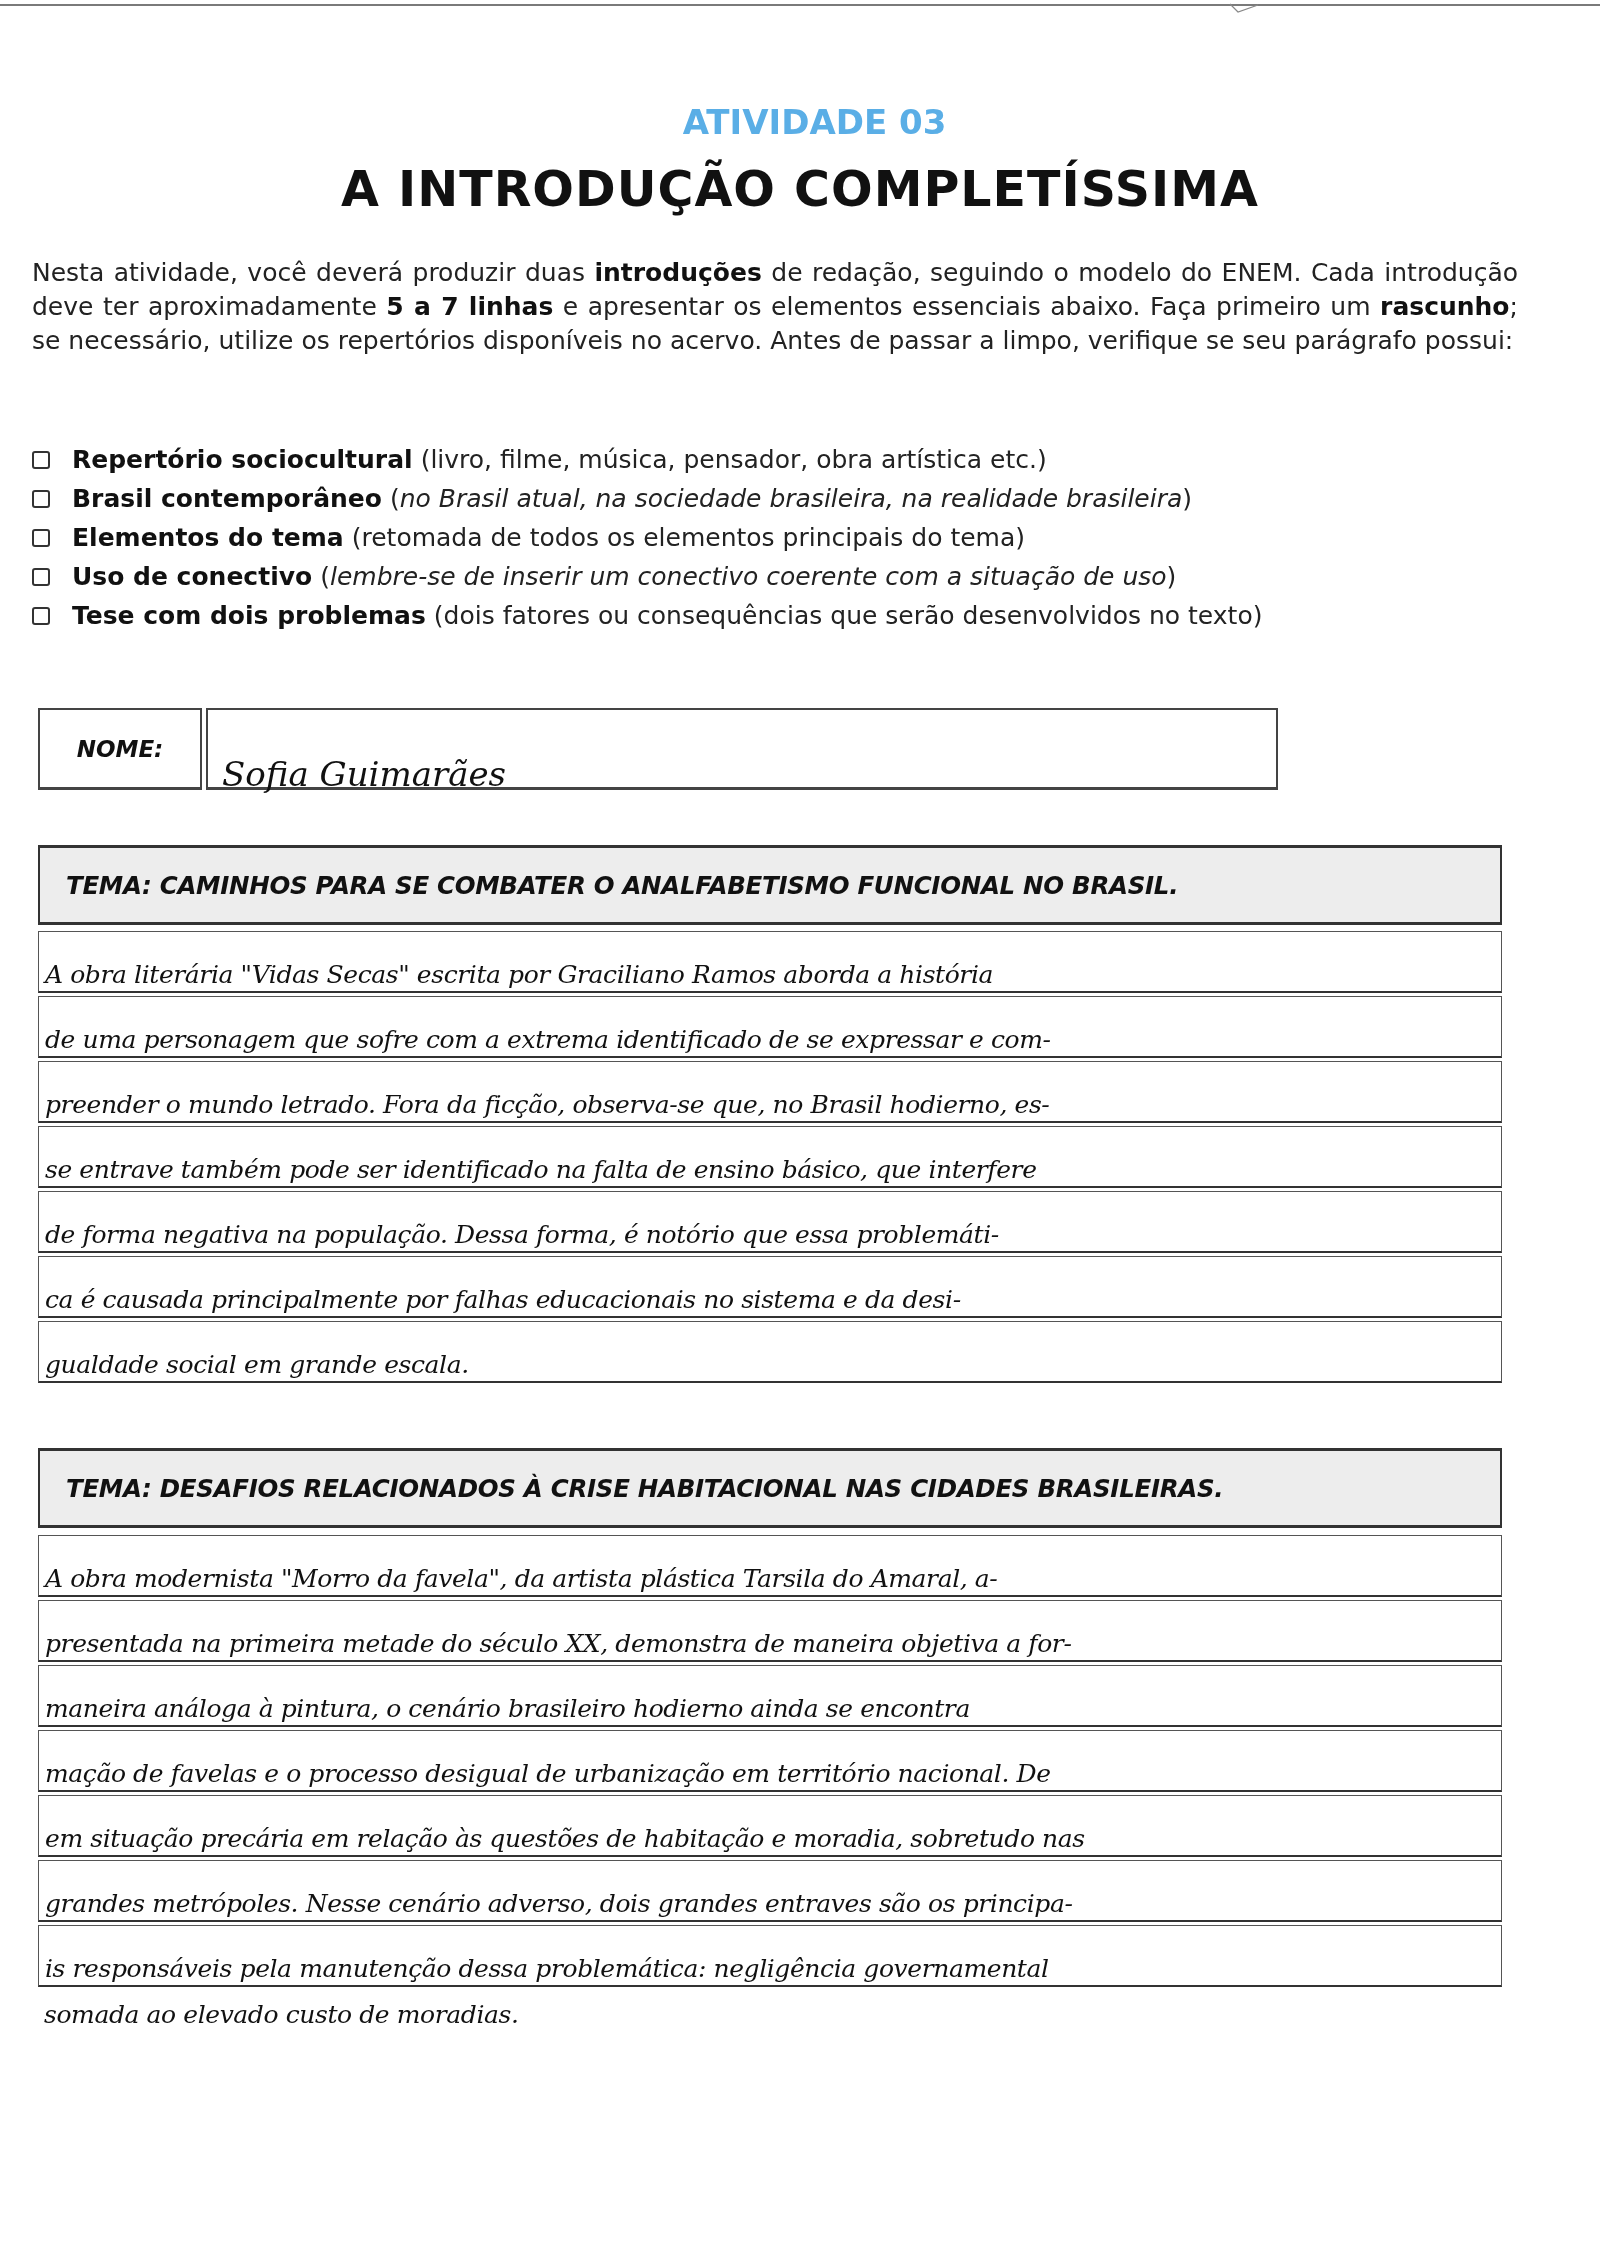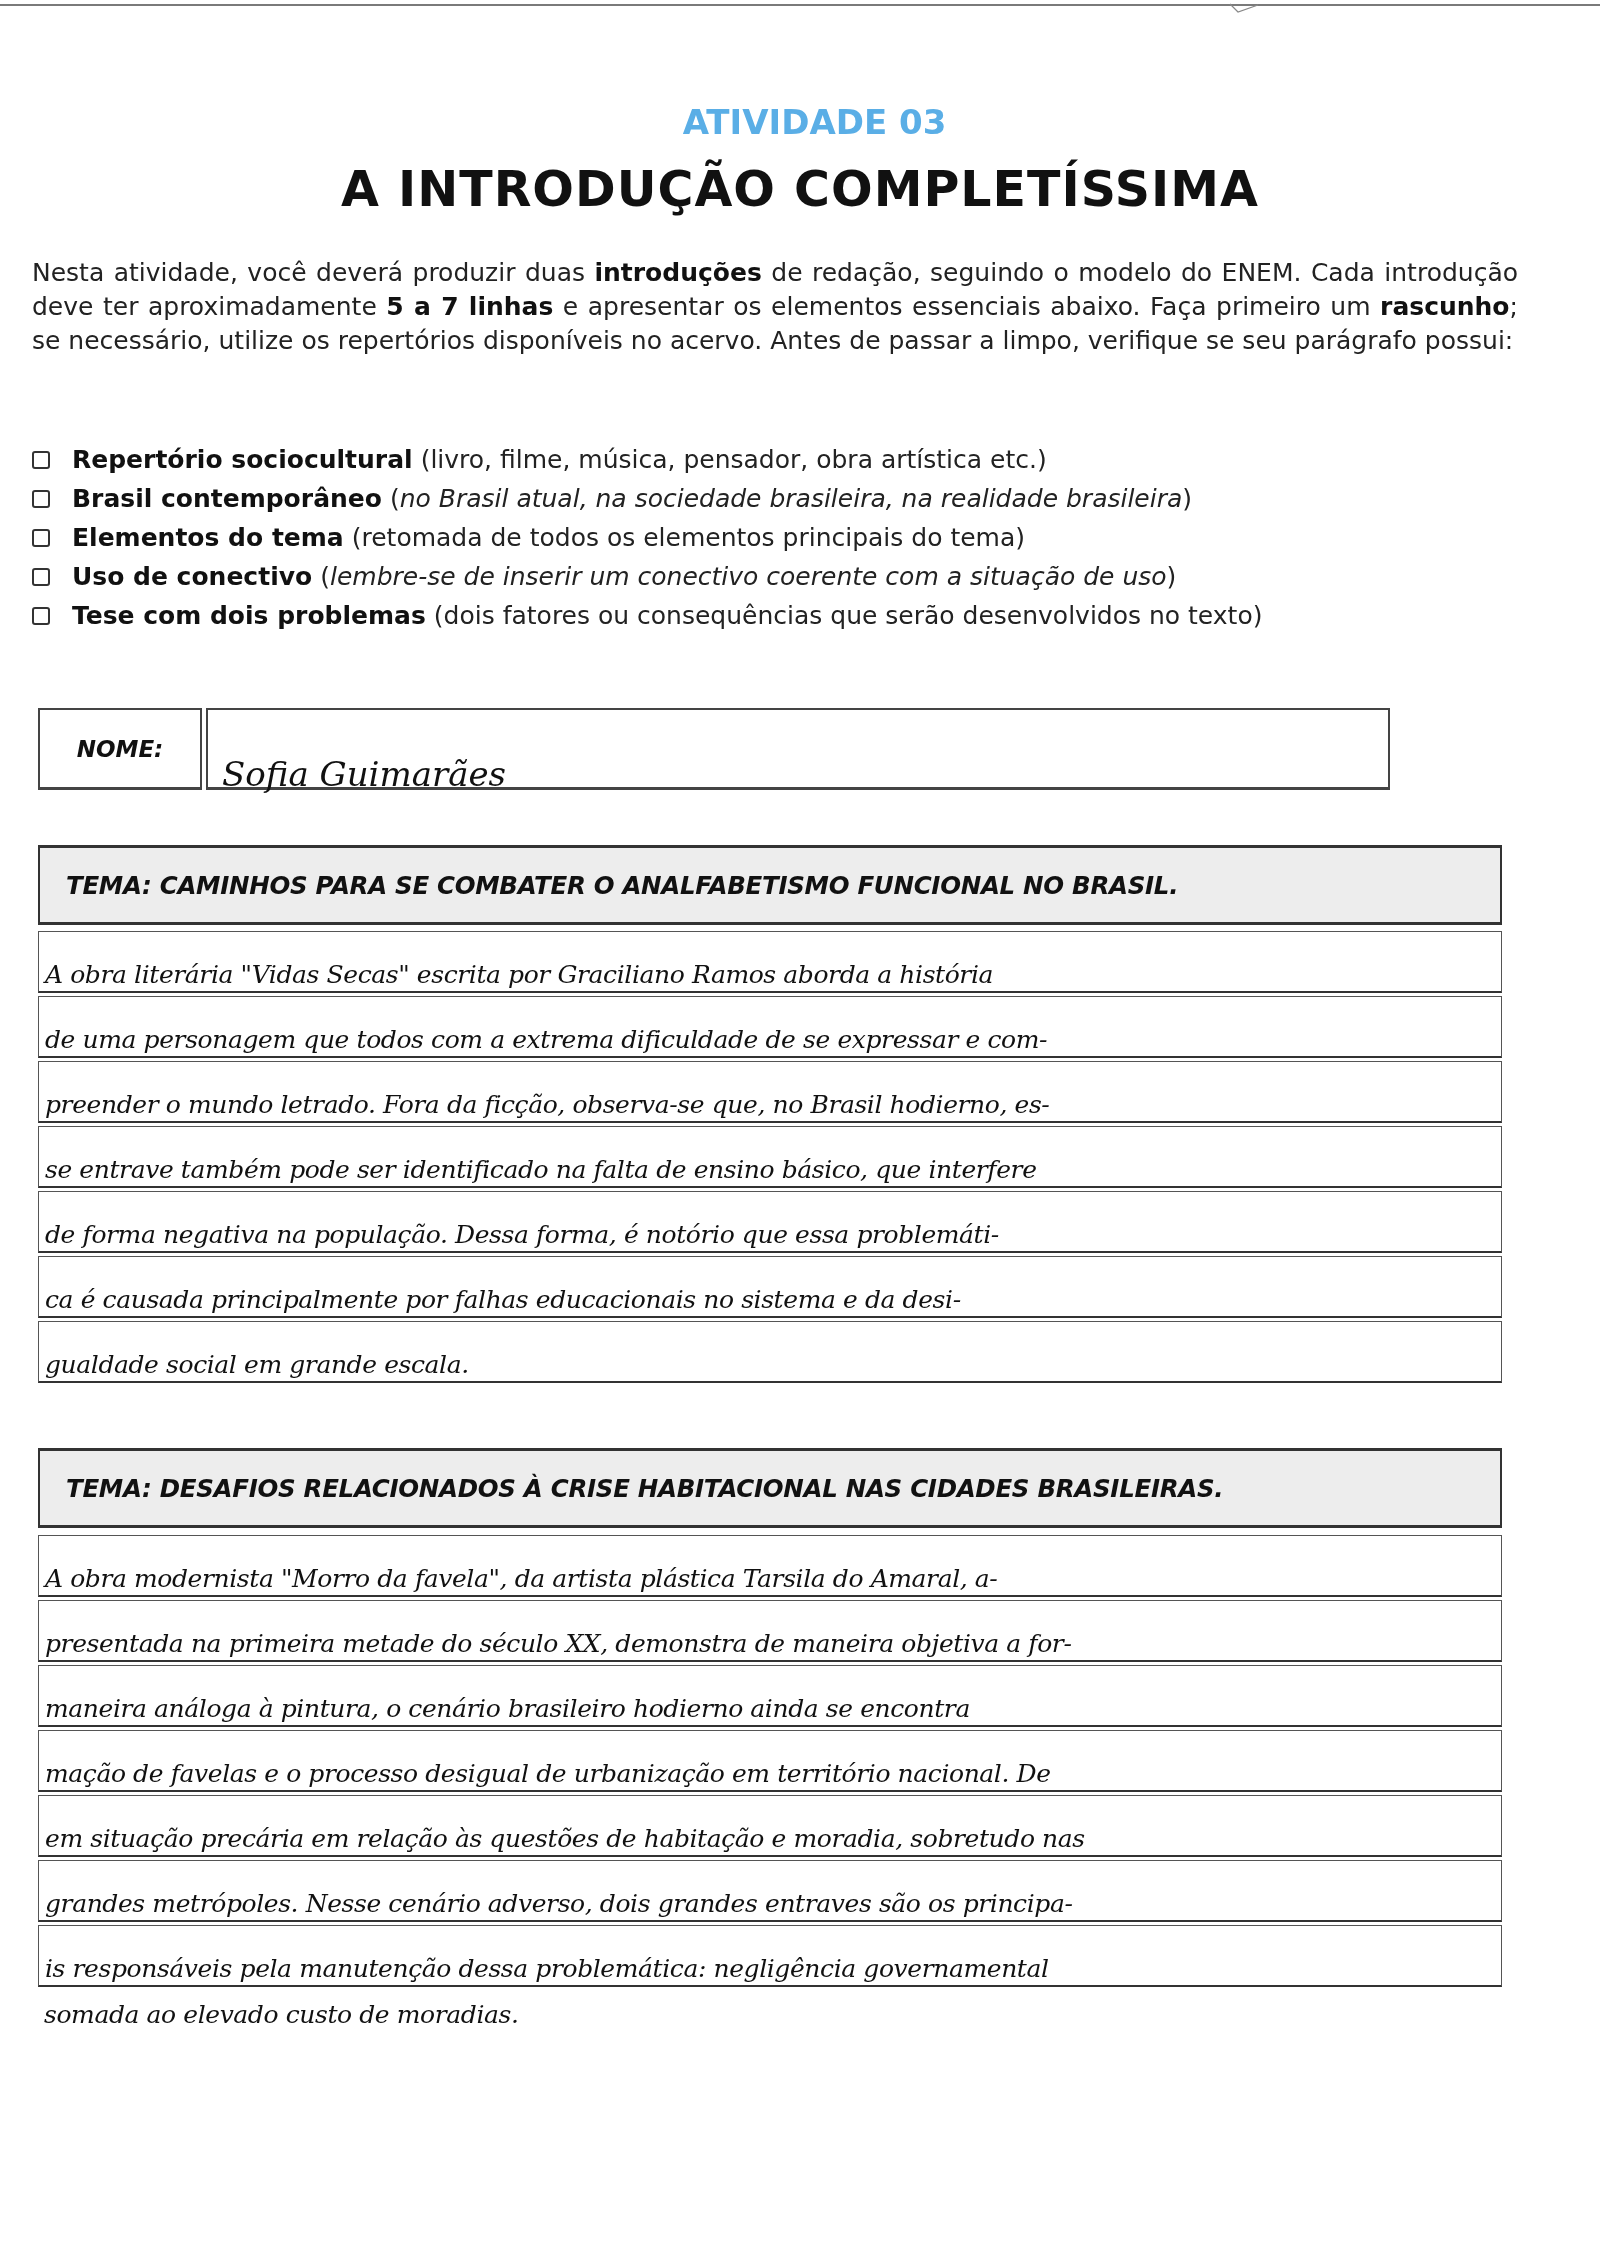--- a/index.html
+++ b/index.html
@@ -102,21 +102,21 @@
     .name-label {
       font-family: "DejaVu Sans", sans-serif;
       font-weight: bold;
       font-style: italic;
       font-size: 23px;
       color: #111;
     }
     .name-field {
       position: absolute;
       left: 168px; top: 0;
-      width: 1184px; height: 82px;
+      width: 1072px; height: 82px;
       border: 2px solid #444;
       border-bottom-width: 3px;
       padding-left: 24px;
     }
     .name-value {
       position: absolute;
       left: 14px; top: 44px;
       font-family: "DejaVu Serif", serif;
       font-style: italic;
       font-size: 34px;
@@ -235,21 +235,21 @@
 </div>
 
 <div class="theme-box" style="top:845px;">
   <span class="theme-title">TEMA: CAMINHOS PARA SE COMBATER O ANALFABETISMO FUNCIONAL NO BRASIL.</span>
 </div>
 <div class="lines" style="top:931px;">
   <div class="line-row">
       <span class="line-text">A obra literária "Vidas Secas" escrita por Graciliano Ramos aborda a história</span>
     </div>
   <div class="line-row">
-      <span class="line-text">de uma personagem que todos com a extrema dificuldade de se expressar e com-</span>
+      <span class="line-text">de uma personagem que sofre com a extrema identificado de se expressar e com-</span>
     </div>
   <div class="line-row">
       <span class="line-text">preender o mundo letrado. Fora da ficção, observa-se que, no Brasil hodierno, es-</span>
     </div>
   <div class="line-row">
       <span class="line-text">se entrave também pode ser identificado na falta de ensino básico, que interfere</span>
     </div>
   <div class="line-row">
       <span class="line-text">de forma negativa na população. Dessa forma, é notório que essa problemáti-</span>
     </div>

